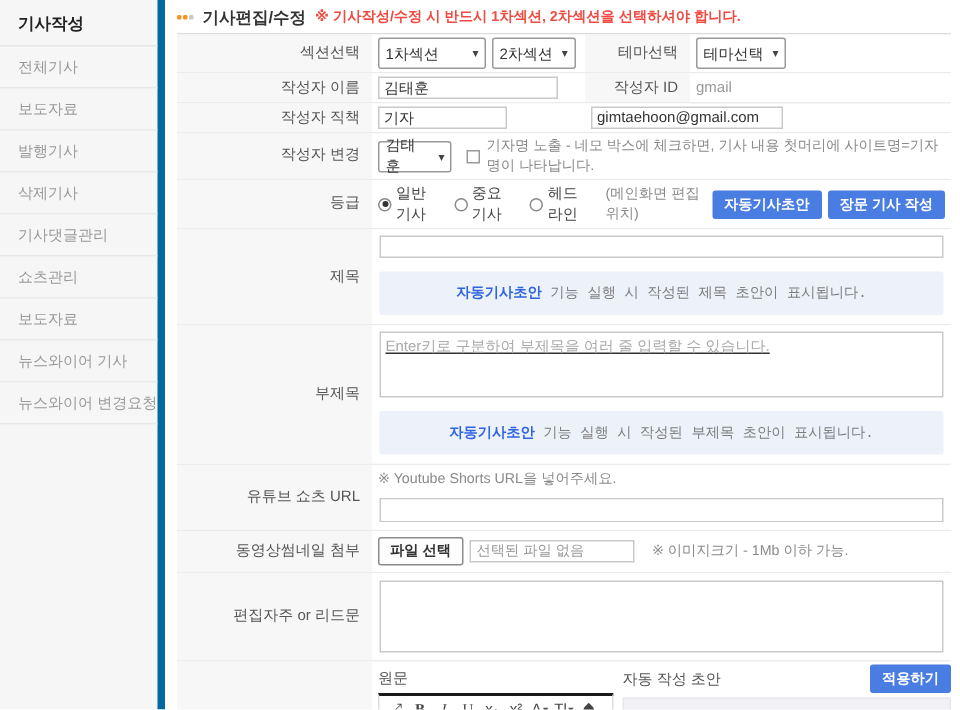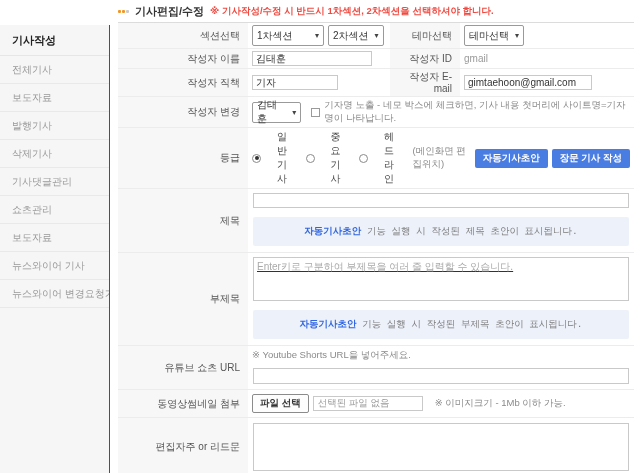--- a/index.html
+++ b/index.html
@@ -1,21 +1,21 @@
 <!DOCTYPE html>
 <html><head>
 <meta charset="utf-8">
 <style>
   * { margin:0; padding:0; box-sizing:border-box; }
   html,body { width:640px; height:473px; overflow:hidden; background:#fff;
     font-family:"Liberation Sans","DejaVu Sans",sans-serif; }
   .app { display:flex; width:640px; height:473px; }
 
   
-  .sidebar { width:110px; background:#f6f6f6; border-right:1px solid #0369a1; flex:none;margin-top:25px; }
+  .sidebar { width:110px; background:#f6f6f6; border-right:5px solid #0369a1; flex:none; }
   .sb-header { font-size:11px; font-weight:bold; color:#222; padding:8px 0 7px 12px;
     border-bottom:1px solid #e6e6e6; }
   .sb-item { font-size:10px; color:#999; padding:7px 0 6px 12px; border-bottom:1px solid #e9e9e9;
     cursor:pointer; white-space:nowrap; overflow:hidden; }
 
   
   .main { flex:1; padding:0 6px 0 8px; position:relative; }
   .page-header { display:flex; align-items:center; gap:6px; height:22px; }
   .hdr-icon { display:inline-flex; gap:1px; }
   .hdr-icon i { width:3px; height:3px; background:#f7941d; border-radius:1px; }
@@ -46,21 +46,21 @@
   .grayid { font-size:10px; color:#9a9a9a; }
 
   .checkbox { width:9px; height:9px; border:1px solid #9a9a9a; background:#fff; display:inline-block;
     flex:none; cursor:pointer; }
   .small-note { font-size:9.5px; color:#8a8a8a; }
 
   .radio { width:9px; height:9px; border:1px solid #8a8a8a; border-radius:50%; display:inline-block;
     position:relative; flex:none; cursor:pointer; background:#fff; }
   .radio.checked::after { content:""; position:absolute; left:1.5px; top:1.5px; width:4px; height:4px;
     border-radius:50%; background:#333; }
-  .opt { display:inline-flex; align-items:center; gap:16px; font-size:10px; color:#444; margin-right:8px; }
+  .opt { display:inline-flex; align-items:center; gap:3px; font-size:10px; color:#444; margin-right:8px; }
 
   .btn-blue { background:#4a7de2; color:#fff; border:none; font-size:9.5px; font-weight:bold;
     padding:3px 8px; border-radius:2px; cursor:pointer; font-family:inherit; white-space:nowrap; }
 
   .title-input { border:1.5px solid #1a1a1a; height:13px; margin:2px 1px; }
   .hint-box { background:#edf1fa; border-radius:2px; margin:3px 1px 4px; padding:8px 4px;
     text-align:center; font-size:9.5px; color:#7d7d7d;font-family:Liberation Mono, monospace; }
   .hint-box b { color:#2f65e0; }
 
   .file-btn { border:1px solid #8b8b8b; background:#fdfdfd; font-size:9.5px; font-weight:bold;
@@ -153,21 +153,20 @@
         <div class="val">
             <span class="grayid">gmail</span>
           </div>
       </div>
 
       <div class="frow split">
         <div class="lbl">작성자 직책</div>
         <div class="val">
             <input type="text" style="width: 86px;" value="기자">
           </div>
-        <div class="lbl">작성자 E-mail</div>
         <div class="val">
             <input type="text" style="width: 128px;" value="gimtaehoon@gmail.com">
           </div>
       </div>
 
       <div class="frow">
         <div class="lbl">작성자 변경</div>
         <div class="val">
           <span class="sel" style="width:58px">
             <span>김태훈</span>

